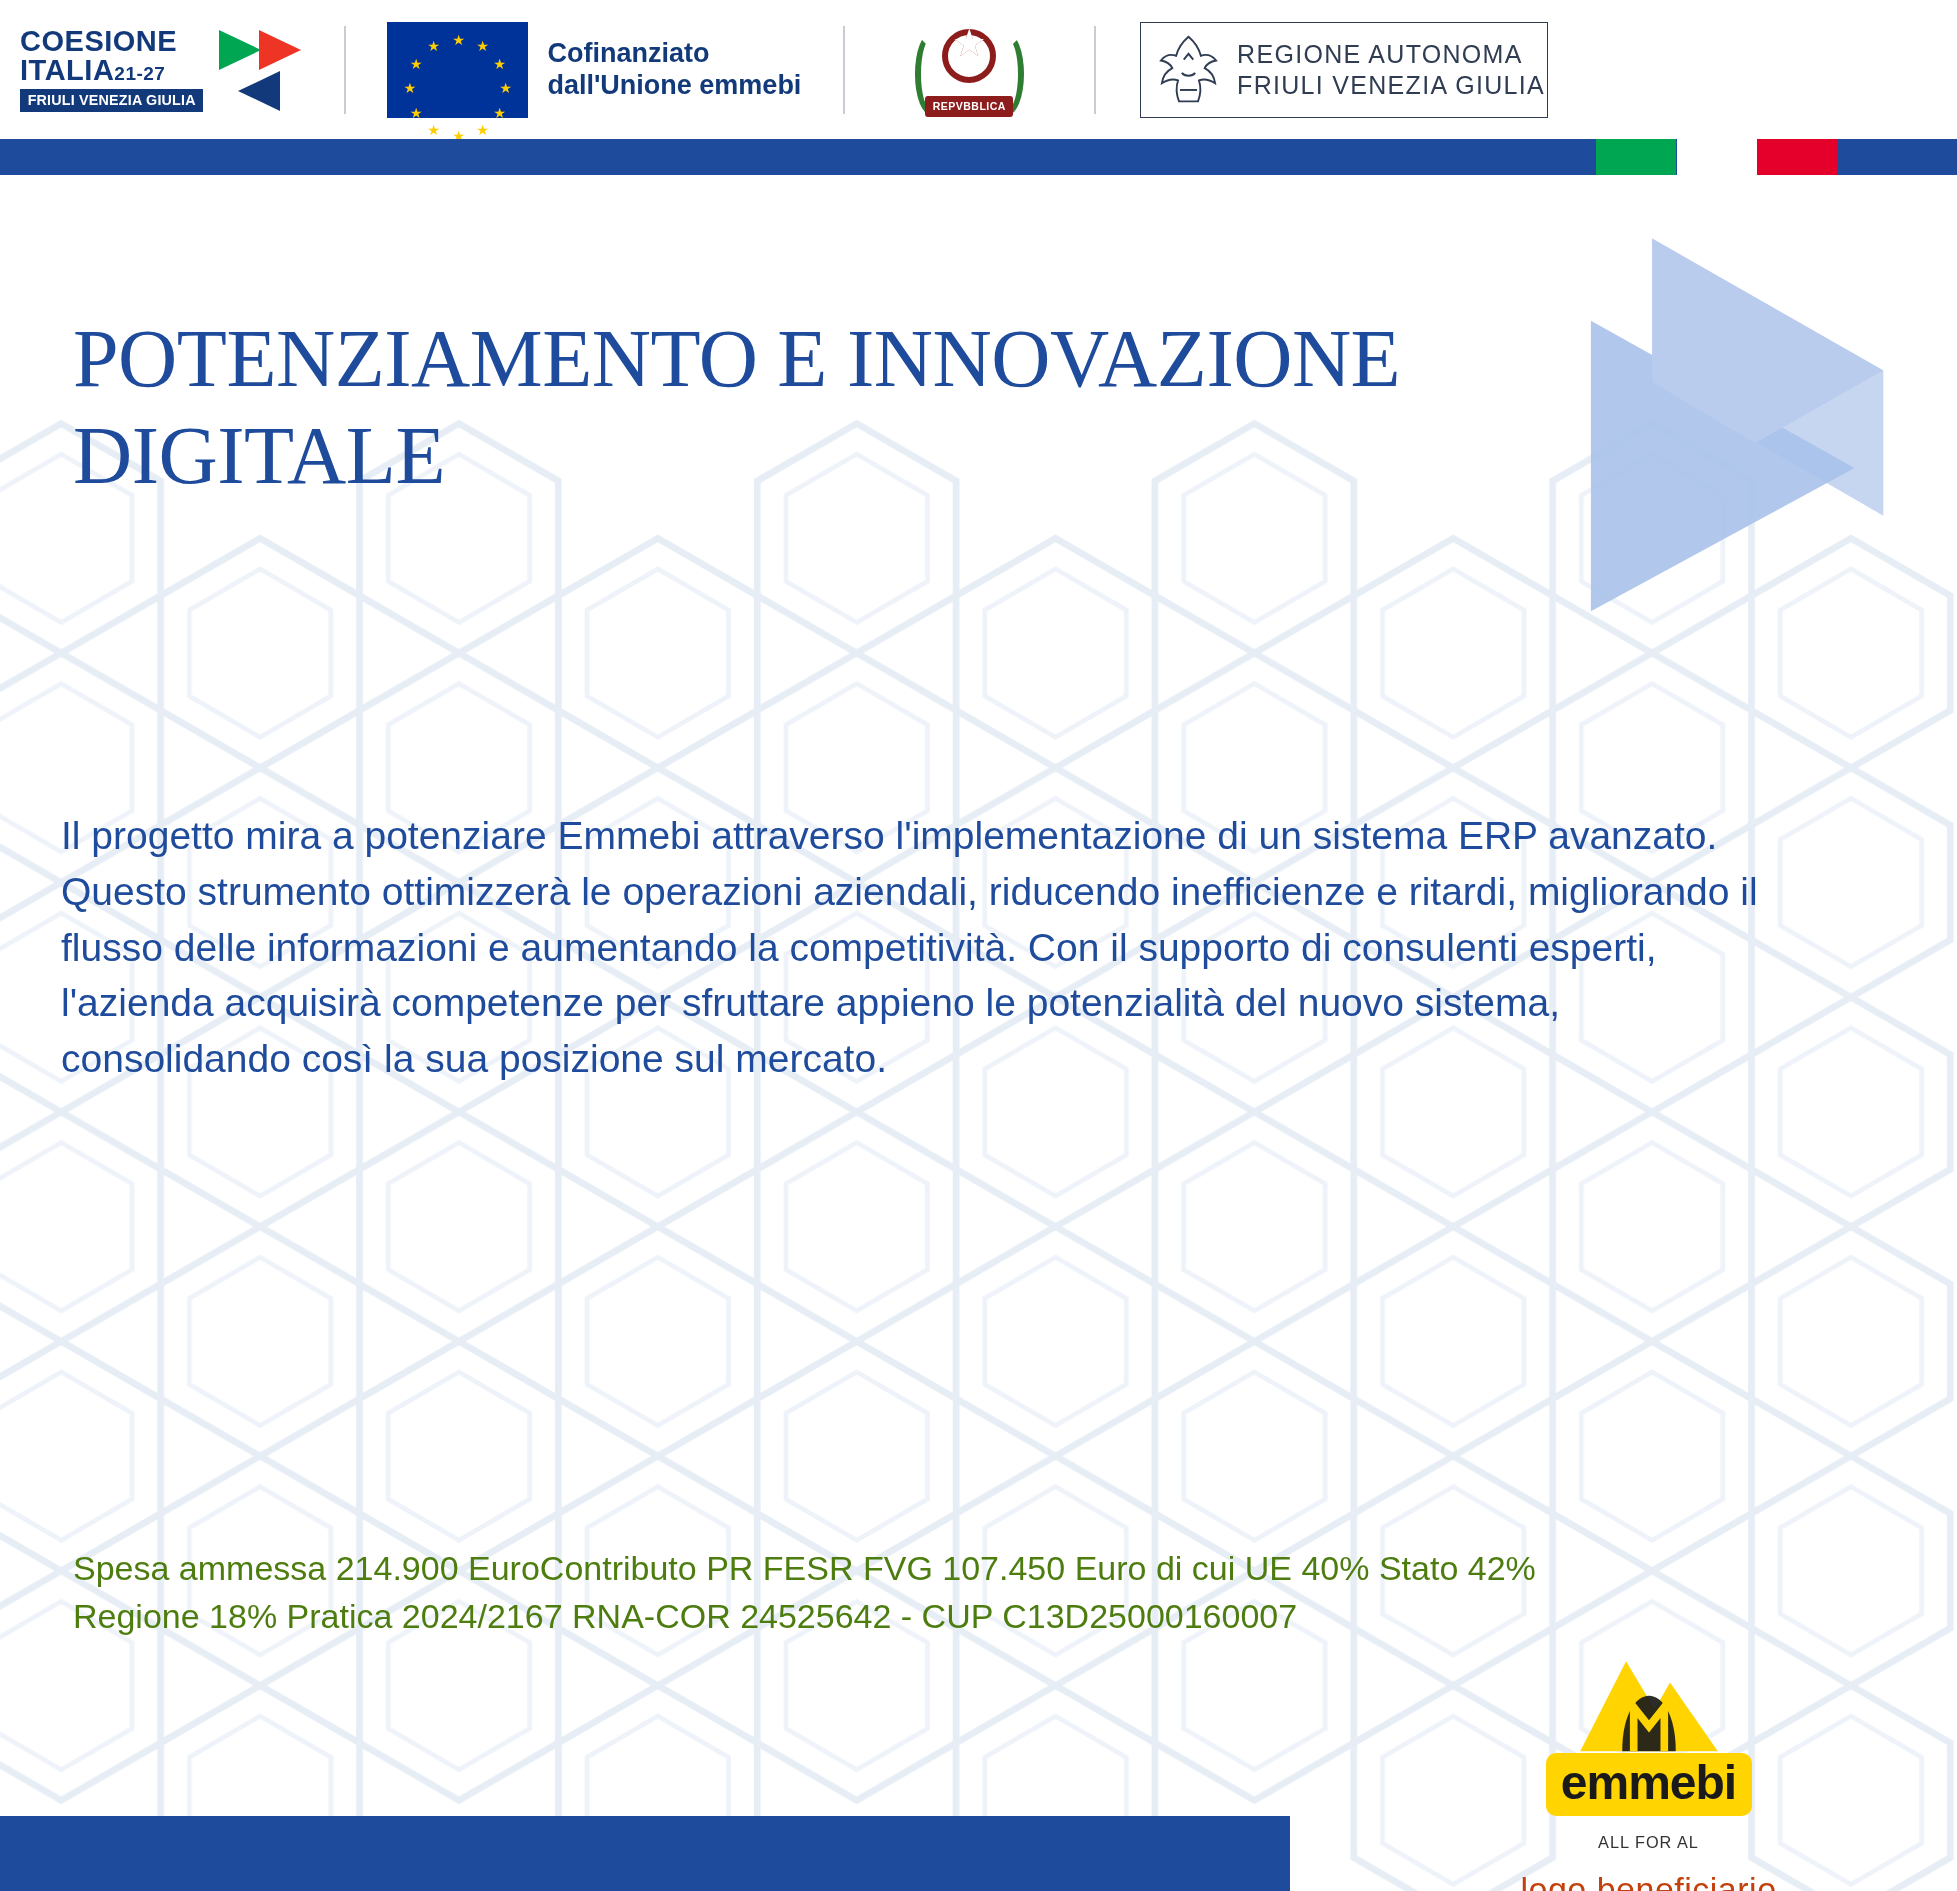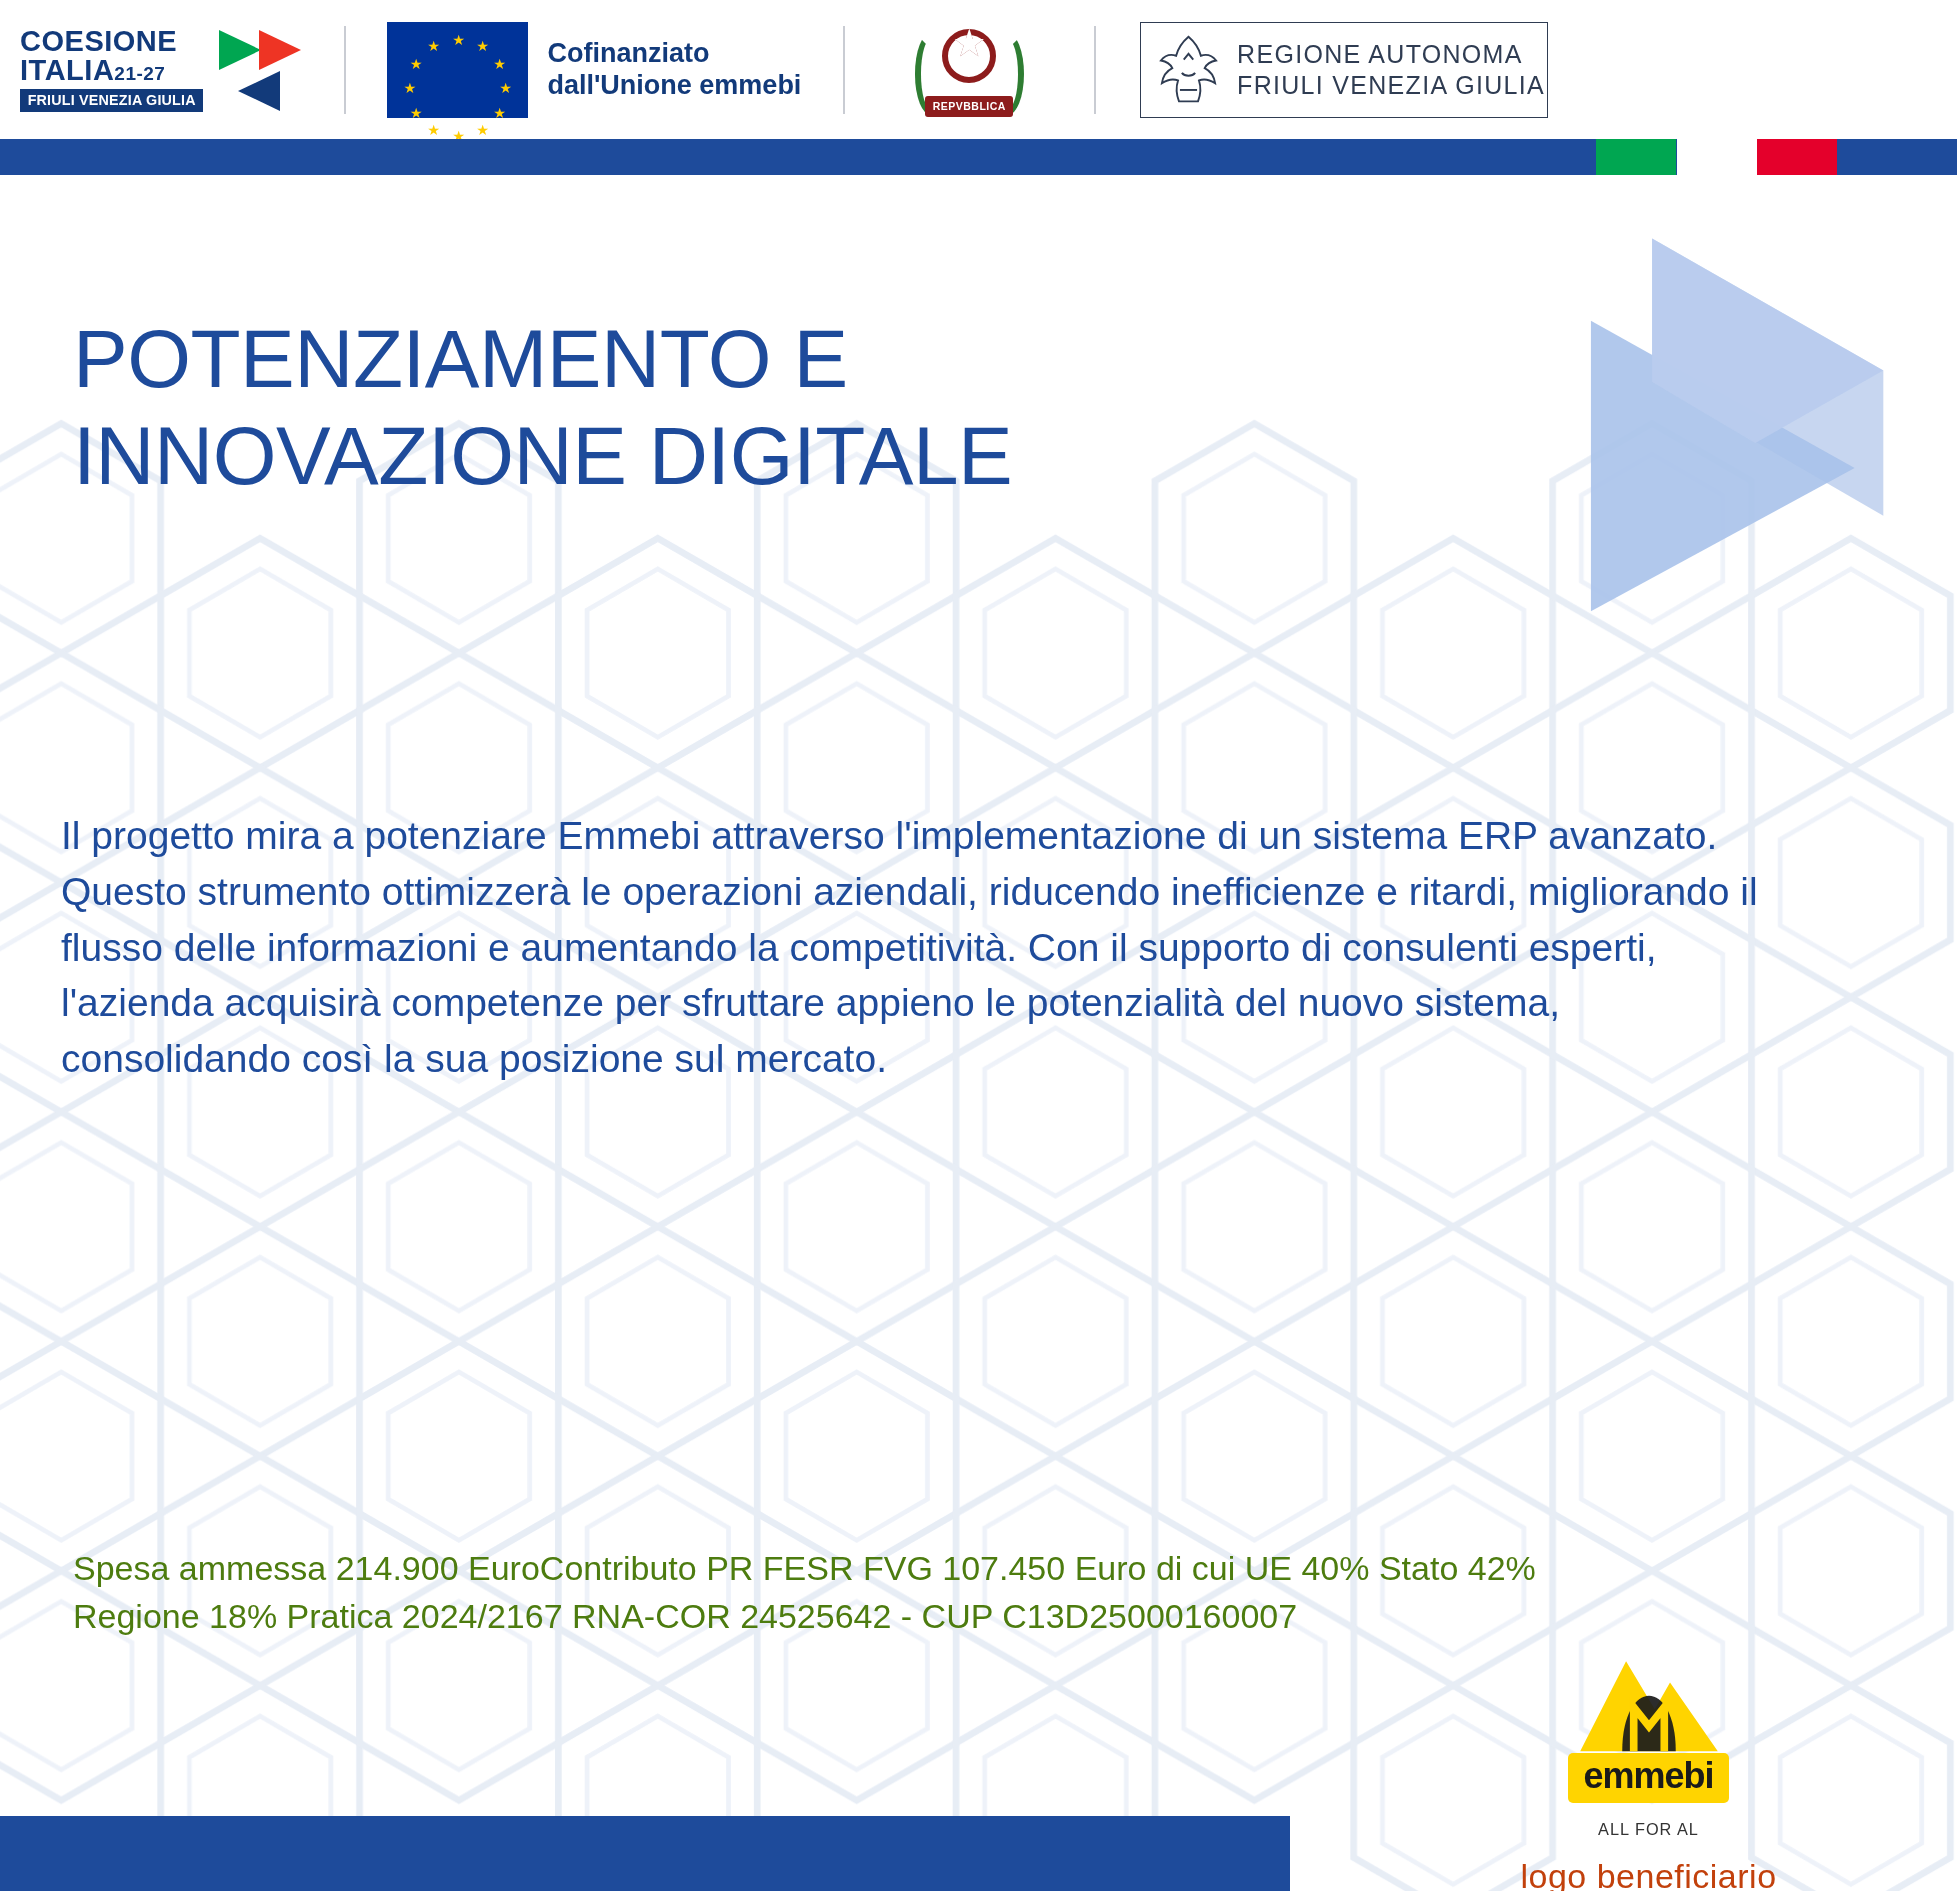--- a/index.html
+++ b/index.html
@@ -272,20 +272,21 @@
   .title {
     position: absolute;
     top: 256px;
     left: 73px;
     width: 1338px;
     color: #1e4b9b;
     font-size: 82px;
     font-weight: normal;
     line-height: 1.18;
     letter-spacing: -0.5px;
+    font-family: Liberation Serif, serif;
   }
 
   .body-text {
     position: absolute;
     top: 769px;
     left: 61px;
     width: 1721px;
     color: #1e4b9b;
     font-size: 39px;
     line-height: 1.43;
@@ -322,26 +323,26 @@
   .benef-mark {
     position: relative;
     width: 172px;
     height: 115px;
     margin: 0 auto;
   }
   .benef-name {
     margin-top: -5.7px;
     background: #ffd400;
     color: #1a1a1a;
-    font-size: 36px;
+    font-size: 48px;
     font-weight: bold;
     letter-spacing: -1px;
     padding: 1.9px 15.3px 5.7px 15.3px;
     display: inline-block;
-    border-radius: 5px;
+    border-radius: 10px;
   }
   .benef-slogan {
     font-size: 16.3px;
     color: #333333;
     letter-spacing: 1px;
     margin-top: 17px;
   }
   .benef-caption {
     margin-top: 18px;
     font-size: 34px;

